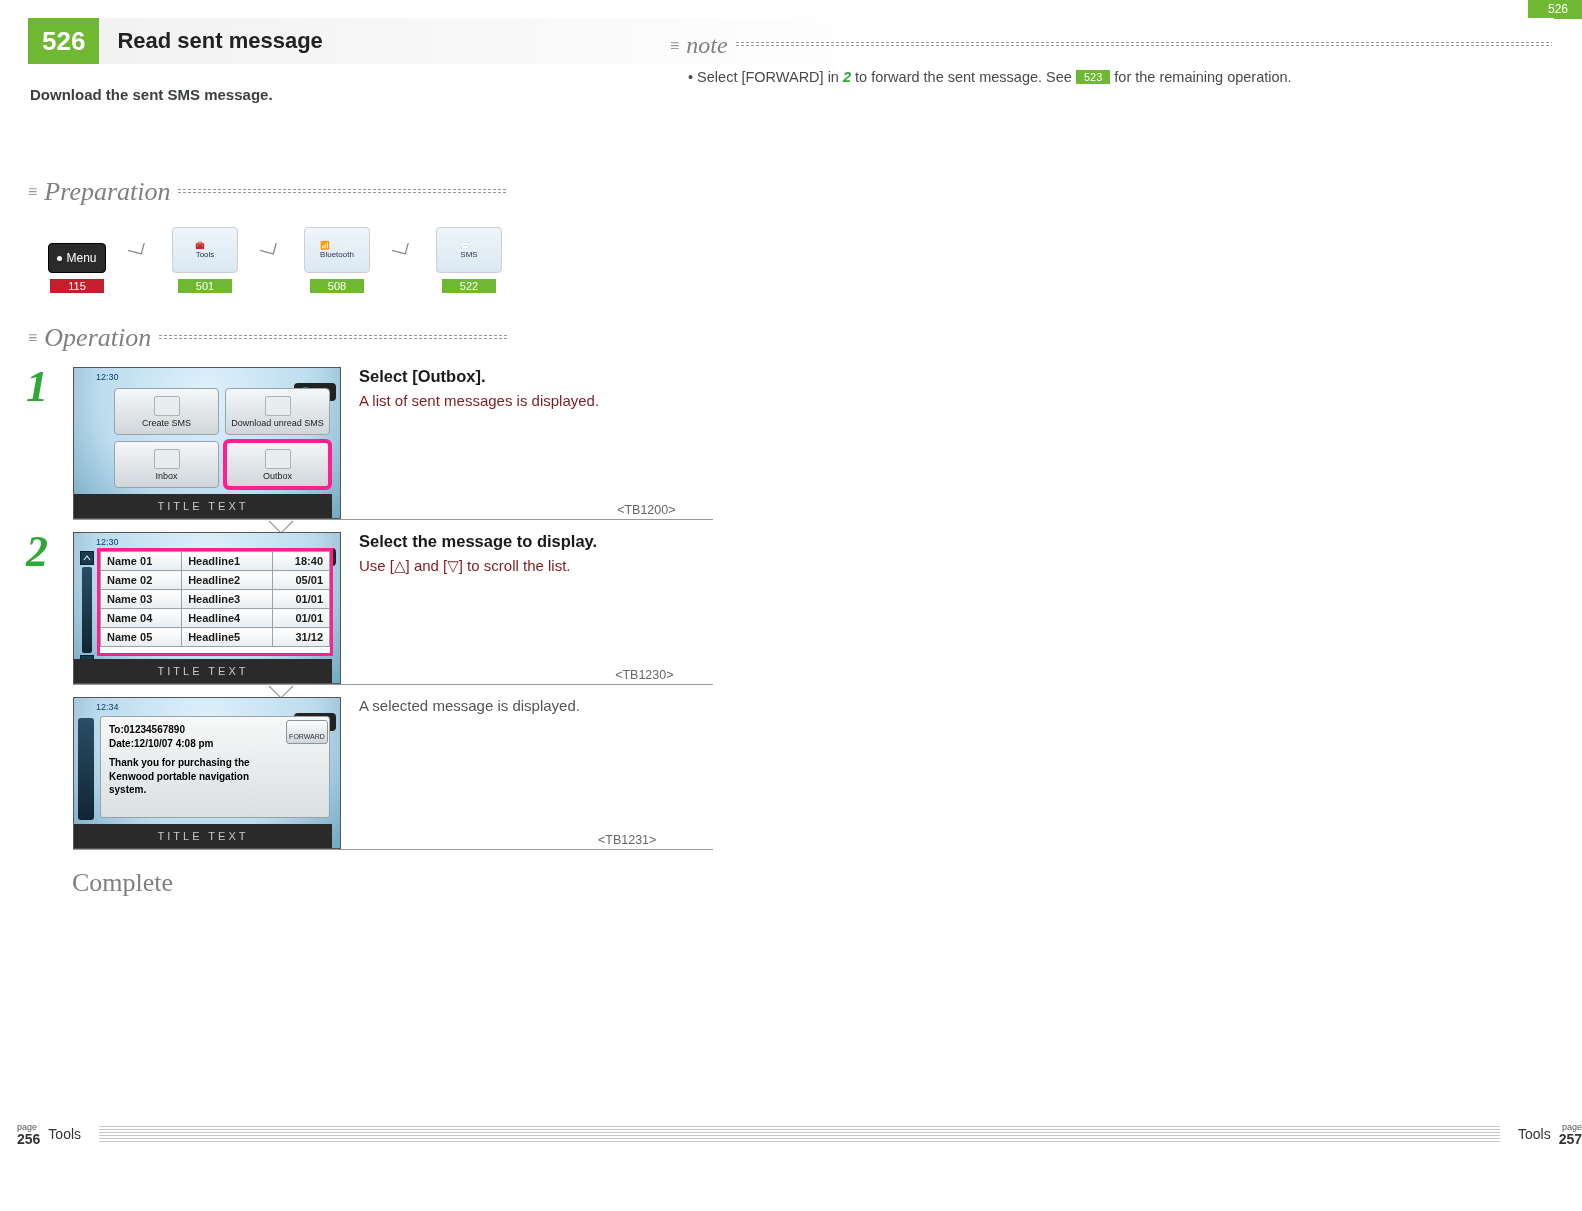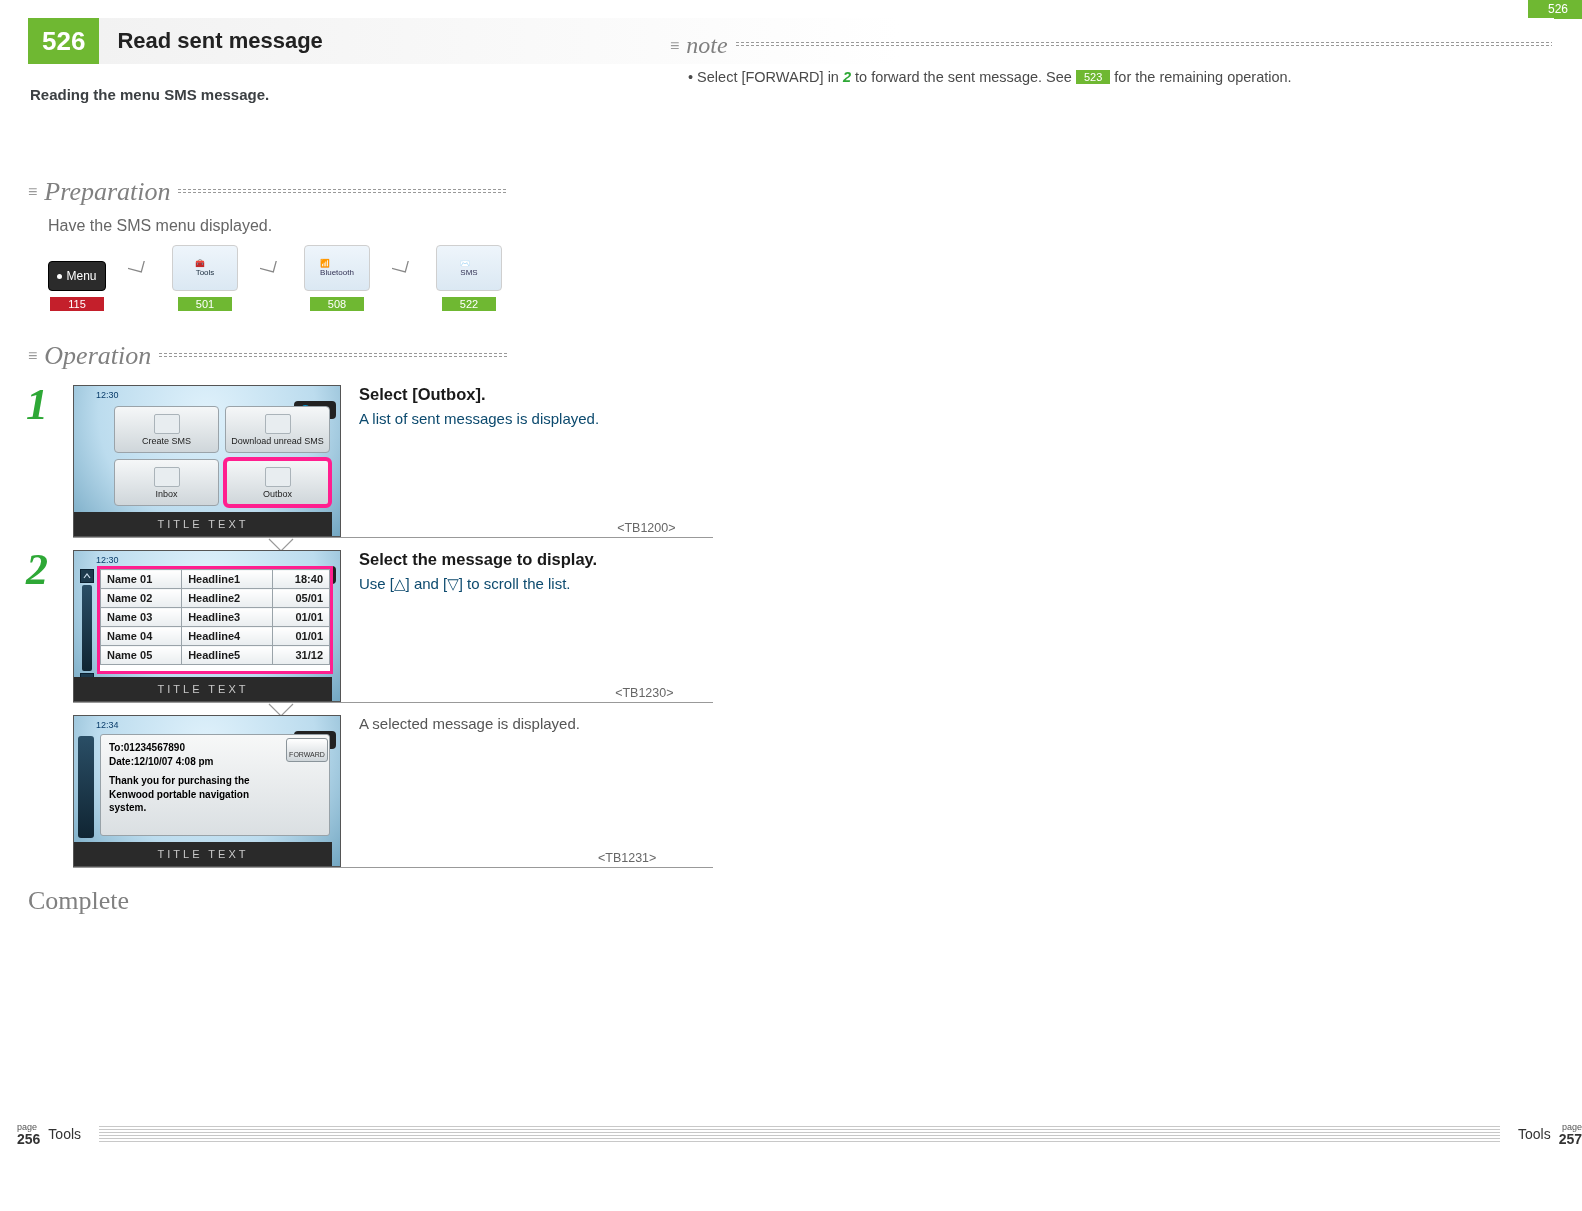--- a/index.html
+++ b/index.html
@@ -95,68 +95,67 @@
   .s2-scroll { position:absolute; left:6px; top:18px; width:14px; display:flex; flex-direction:column; gap:2px; }
   .s2-scroll .btn { width:14px; height:14px; background:#1d3a4d; border:1px solid #0b2030; display:flex; align-items:center; justify-content:center; }
   .s2-scroll .track { width:10px; height:86px; background:linear-gradient(#2a4e66,#102533); margin:0 auto; border-radius:2px; }
 
   
   .s3-box { position:absolute; left:26px; right:10px; top:18px; bottom:30px; background:linear-gradient(#f7f8f8,#dadfe2); border:1px solid #98a2a8; border-radius:3px; padding:6px 8px; font-size:10px; color:#000; font-weight:700; line-height:1.35; }
   .s3-fwd { position:absolute; right:12px; top:22px; width:42px; height:24px; background:linear-gradient(#fff,#cfd6da); border:1px solid #8a949a; border-radius:3px; font-size:7px; text-align:center; padding-top:12px; }
 
   .step-text { padding-top: 0; }
   .step-text .lead { font-weight:700; color:#1a1a1a; font-size:16.5px; }
-  .step-text .sub { color:#0c4a6e; font-size:15px; margin-top:6px; }
+  .step-text .sub { color:#7f1d1d; font-size:15px; margin-top:6px; }
   .tbref { color:#666; font-size:12.5px; align-self:flex-end; margin-bottom:2px; }
 
   .vconnect { display:flex; justify-content:center; max-width:640px; padding-left:45px; }
   .vconnect svg { width:28px; height:18px; display:block; margin: -1px 0 -1px -180px; }
 
-  .complete { color:#808080; font-size:26px; margin-top:18px; font-family: Georgia,"Times New Roman",serif; }
+  .complete { color:#808080; font-size:26px; margin-top:18px; font-family: Georgia,"Times New Roman",serif; margin-left: 44px; }
 
   
   .footer { position:absolute; left:17px; right:0; bottom:0; height:42px; display:flex; align-items:center; }
   .footer .pg { font-size:9px; color:#555; line-height:1; }
   .footer .pg b { font-size:14px; color:#333; display:block; }
   .footer .lab { font-size:14px; color:#333; margin:0 8px; }
   .footer .fill { flex:1; height:16px; background: repeating-linear-gradient(0deg,#c8c8c8 0,#c8c8c8 1px,transparent 1px,transparent 3px); margin:0 10px; }
   .footer .left-group, .footer .right-group { display:flex; align-items:center; }
 </style>
 </head>
 <body>
 
 <div class="top-tab">526</div>
 
 <div class="page">
 
   <div class="hdr-row">
     <div class="hdr-badge">526</div>
     <div class="hdr-title">Read sent message</div>
   </div>
-  <div class="subtitle">Reading the menu SMS message.</div>
+  <div class="subtitle">Download the sent SMS message.</div>
 
   <div class="note-block">
     <div class="sect-head">
       <span class="bars">≡</span>
       <span class="label">note</span>
       <span class="rules"></span>
     </div>
     <div class="note-body">
       •&nbsp;<span>Select [FORWARD] in </span><span class="inline-step">2</span><span> to forward the sent message. See </span><span class="ref-tag">523</span><span> for the remaining operation.</span>
     </div>
   </div>
 
   <div class="section">
     <div class="sect-head">
       <span class="bars">≡</span>
       <span class="label" style="font-size:26px;">Preparation</span>
       <span class="rules" style="max-width:330px;"></span>
     </div>
     <div class="prep-body">
-      <div>Have the SMS menu displayed.</div>
       <div class="nav-flow">
         <div class="nav-item menu">
           <div class="thumb">
               <span class="l"></span>
               <span>Menu</span>
             </div>
           <span class="ref-tag red nav-ref" style="padding:1px 18px;">115</span>
         </div>
         <span class="flow-arrow"><svg viewBox="0 0 24 14">
               <path d="M1 1 L12 12 L23 1" fill="none" stroke="#888" stroke-width="1.4" transform="rotate(-30 12 7)"></path>

